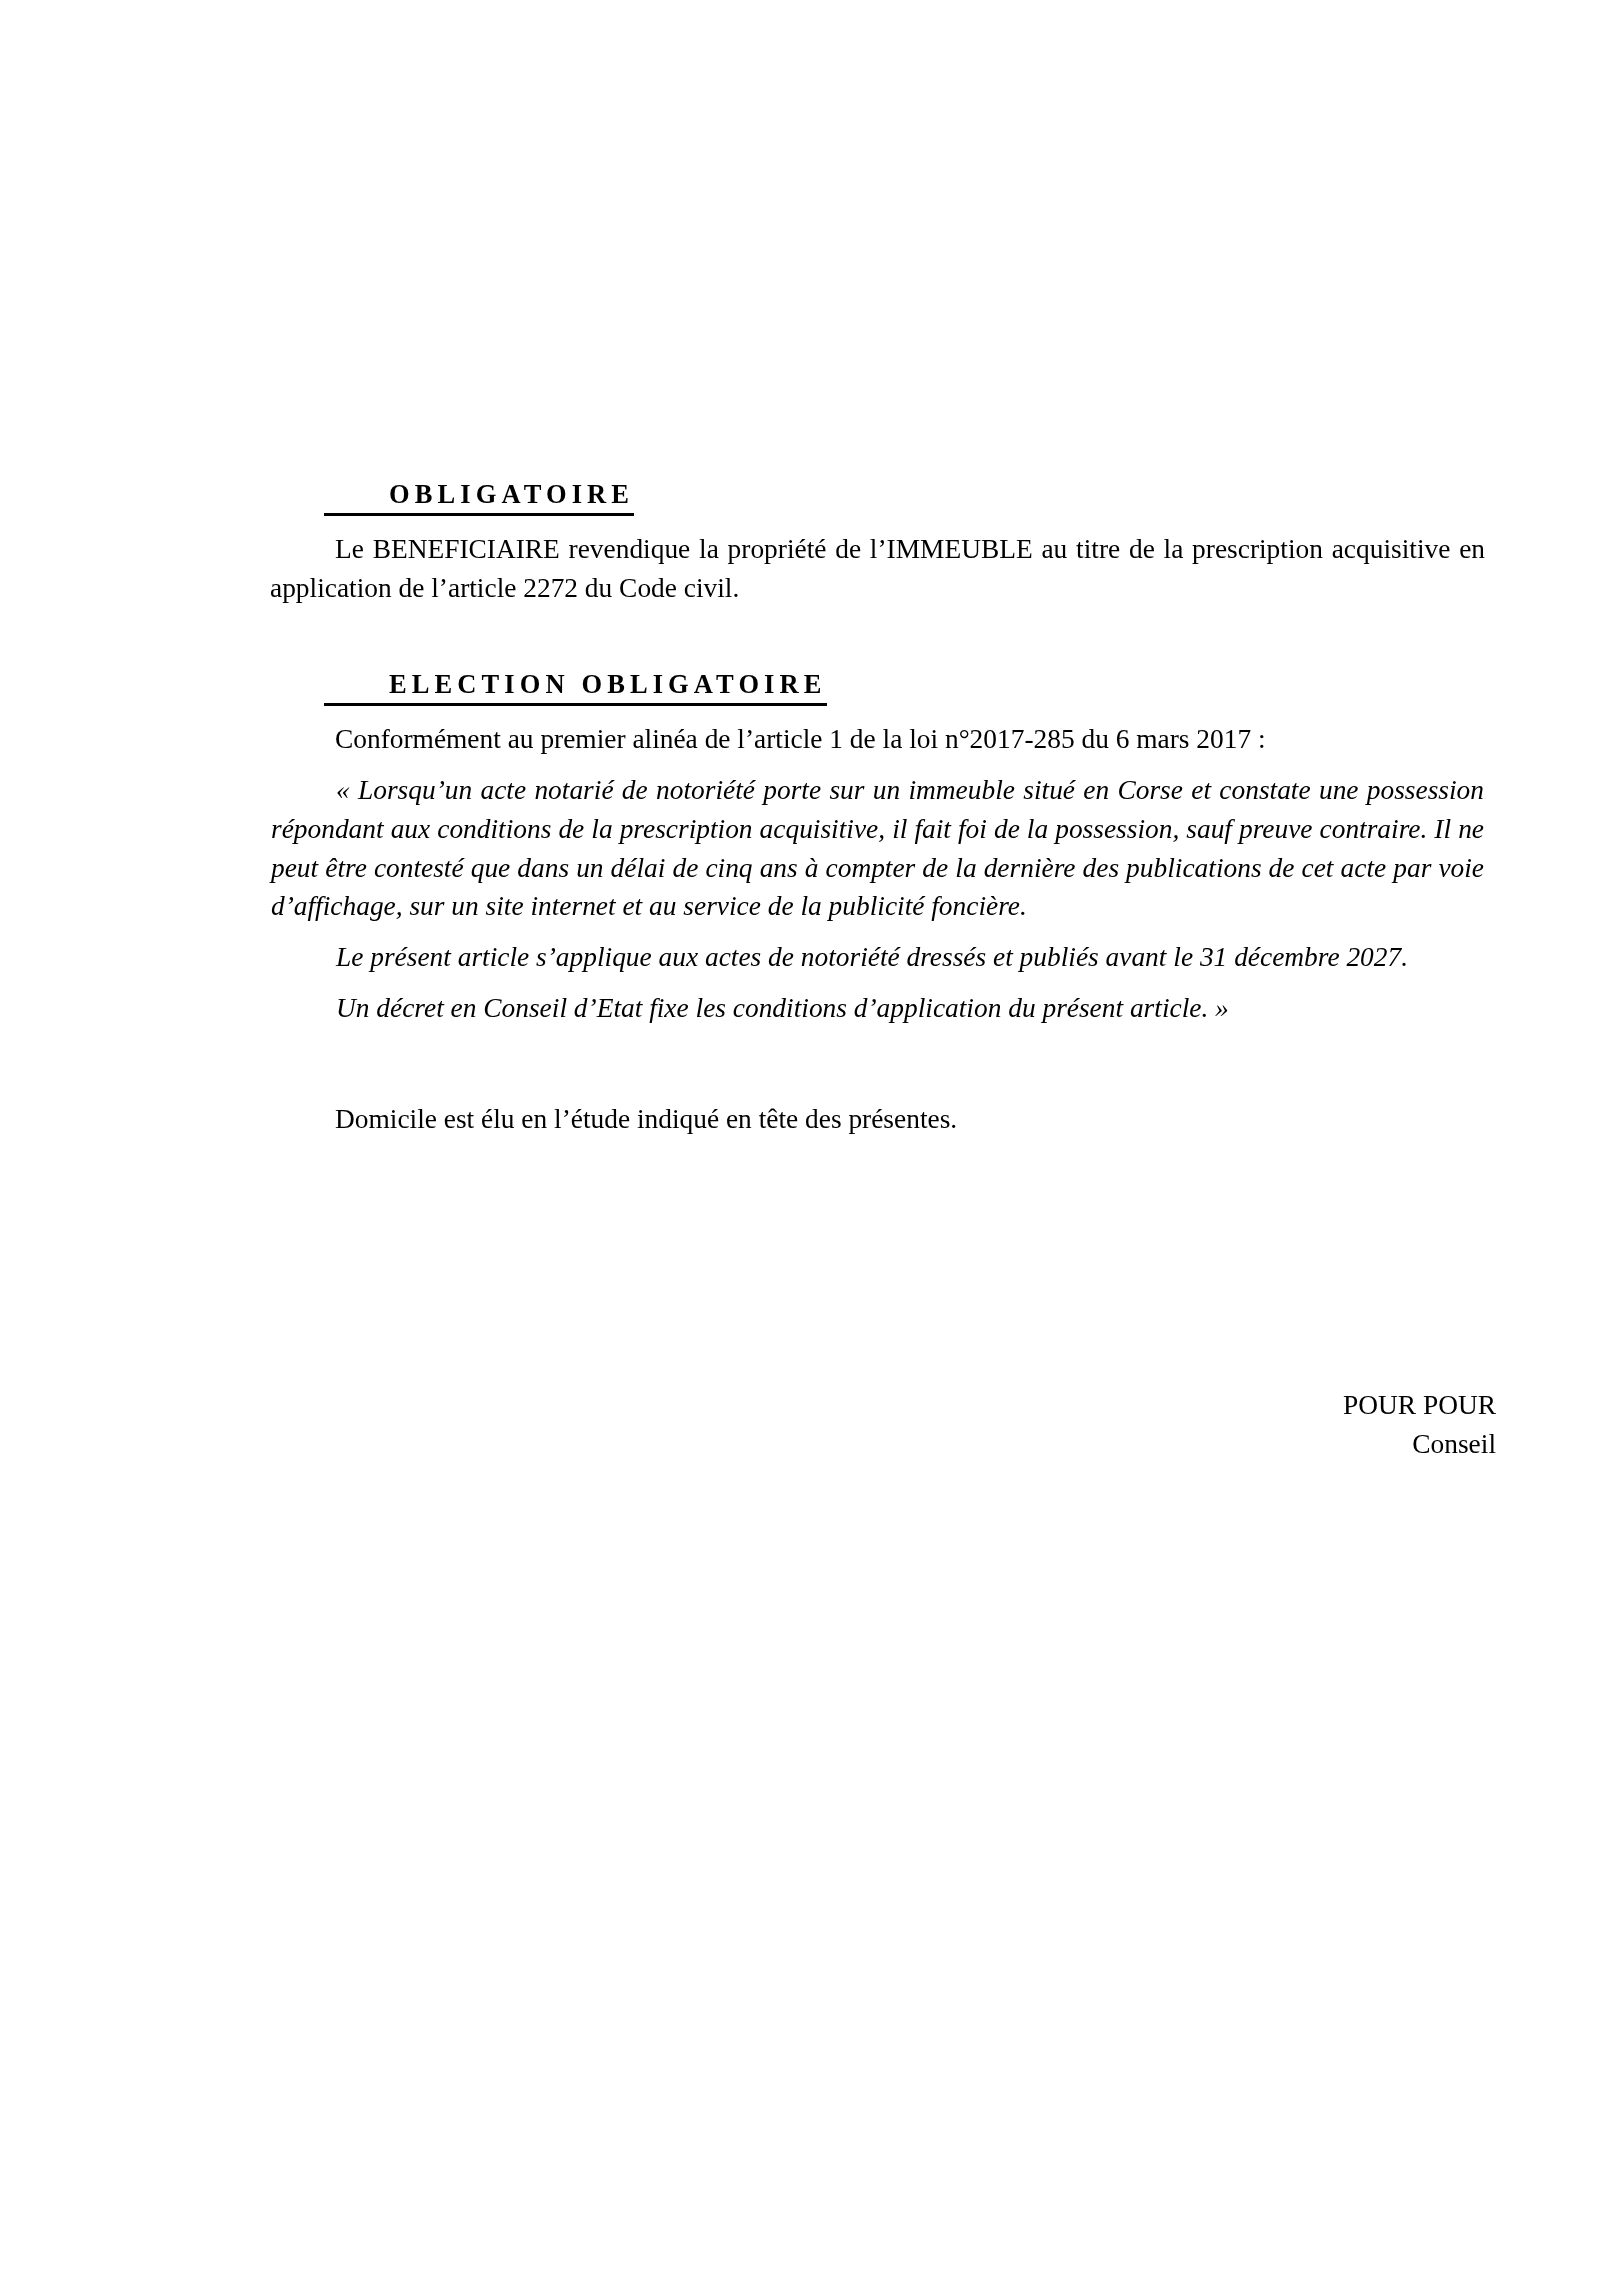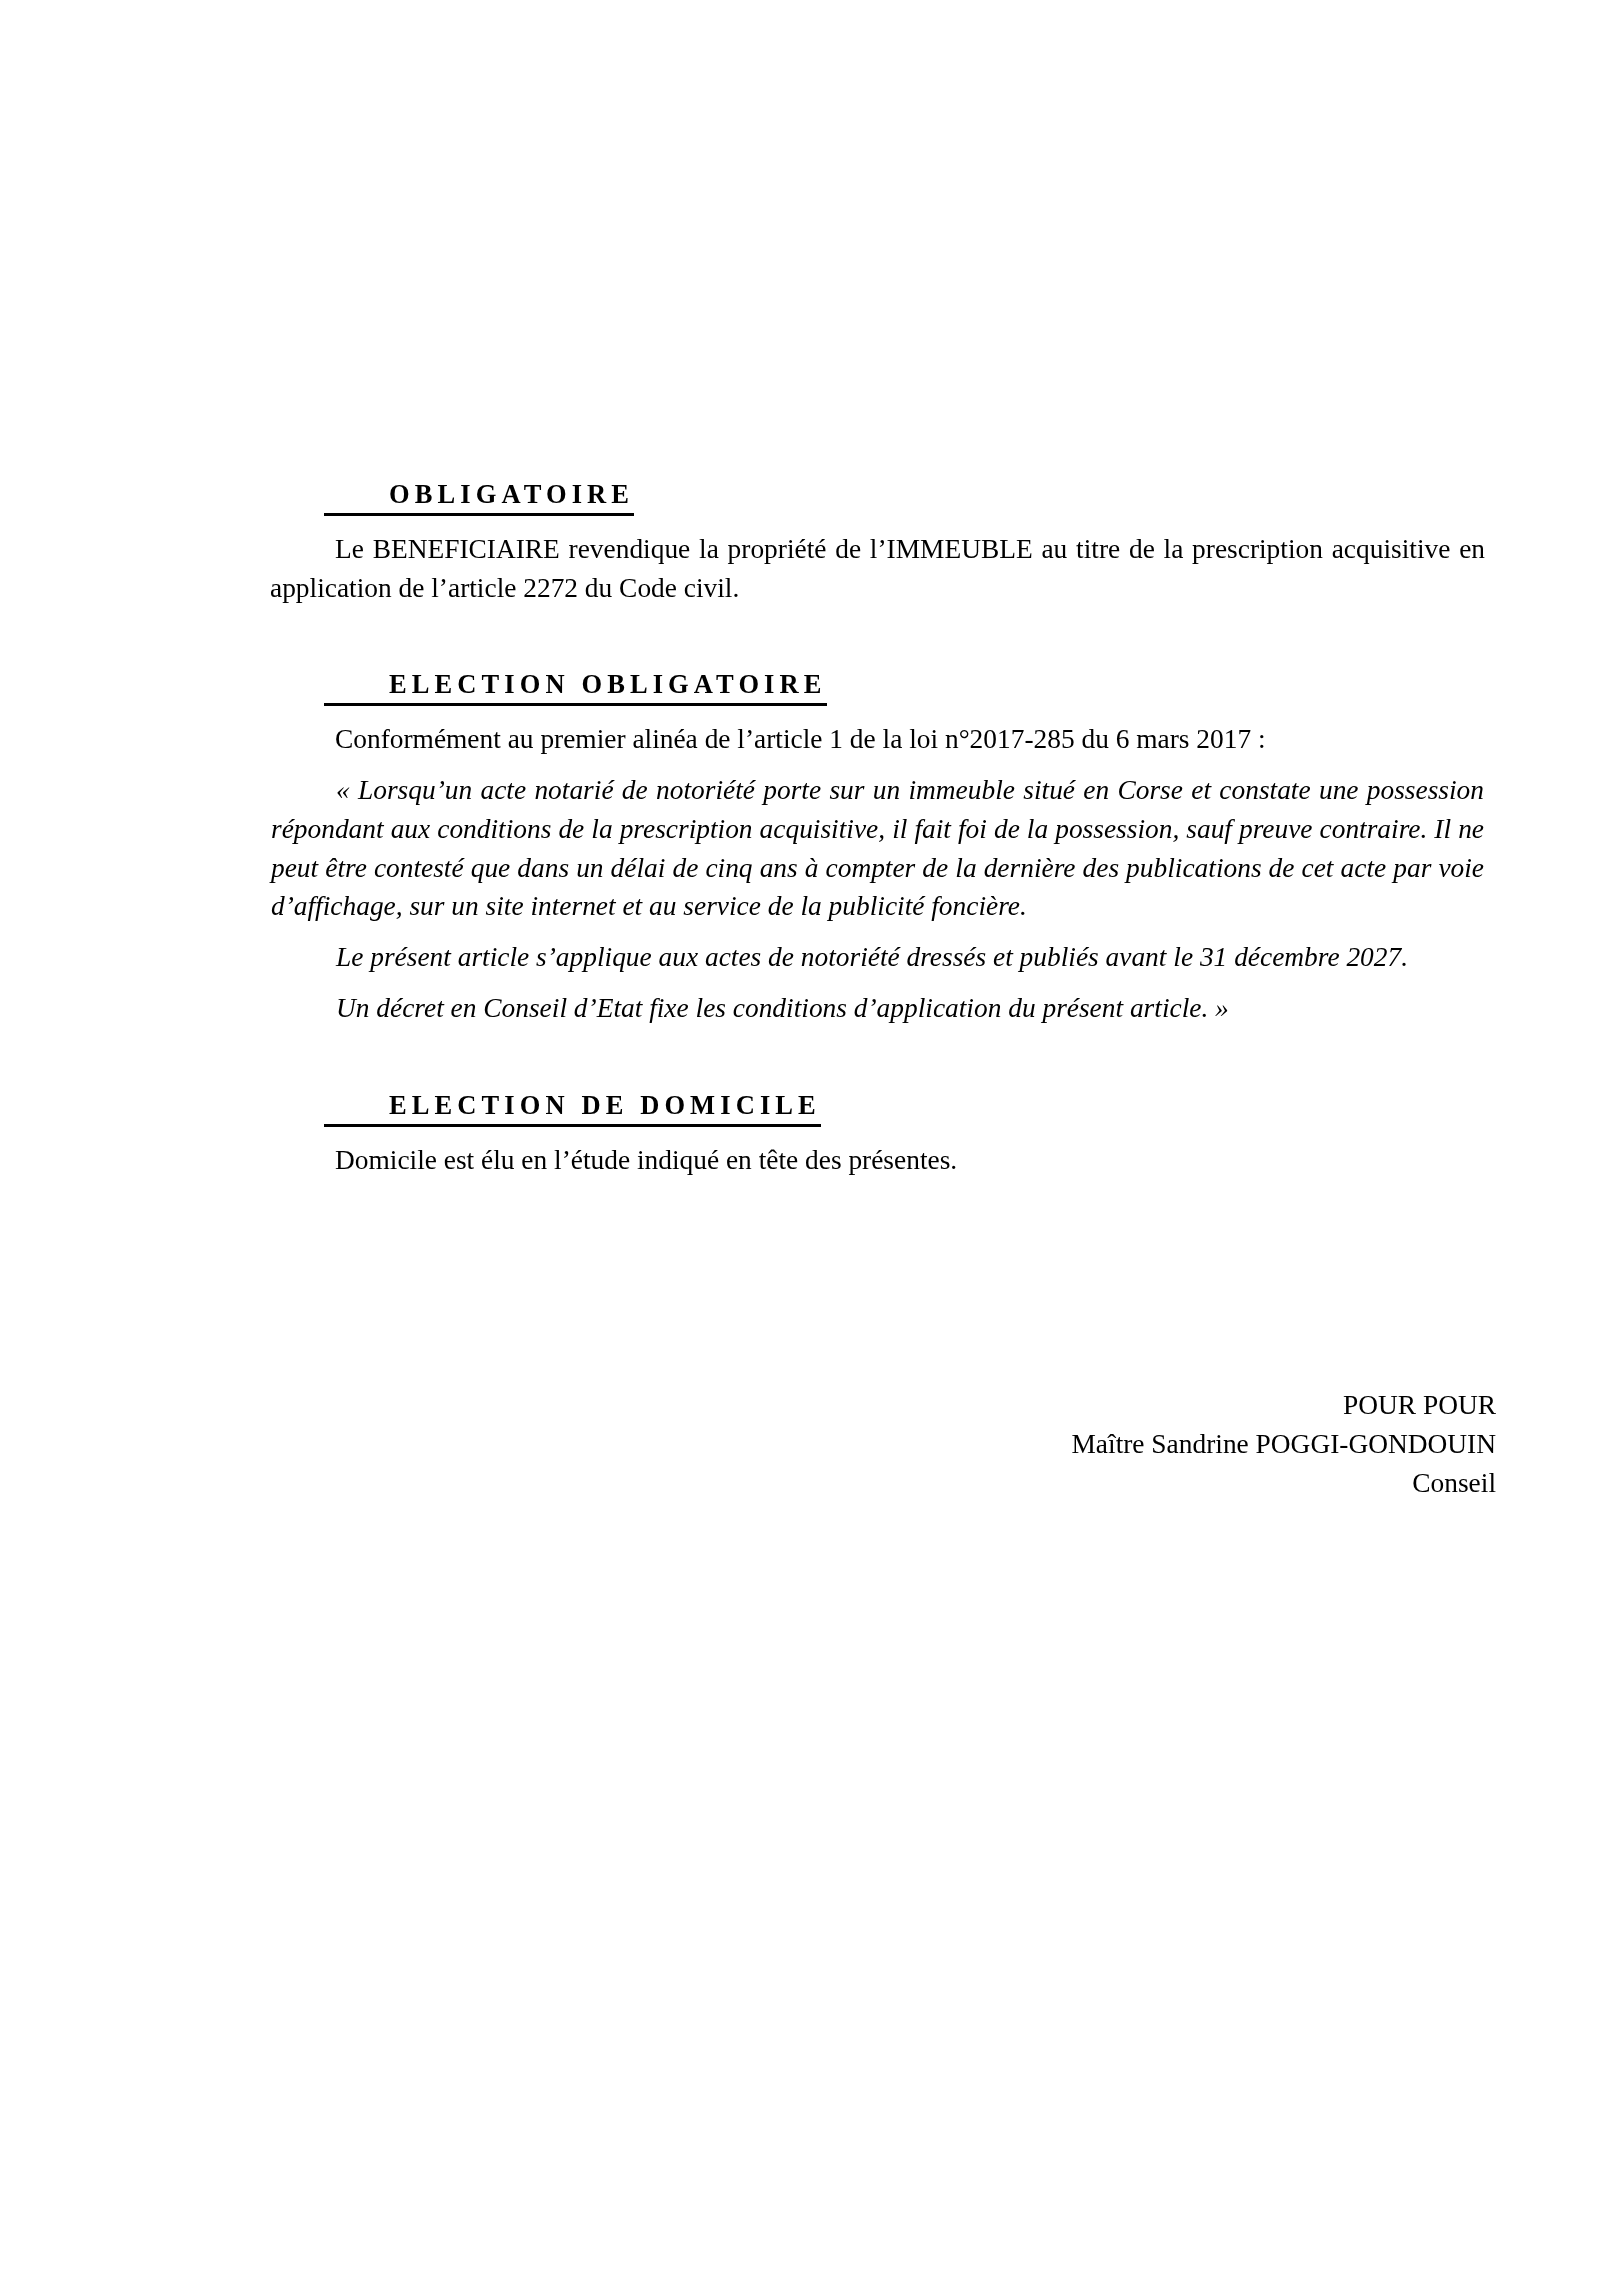--- a/index.html
+++ b/index.html
@@ -98,26 +98,24 @@
     <p class="body-para">Conformément au premier alinéa de l’article 1 de la loi n°2017-285 du 6 mars 2017 :</p>
 
     <p class="quote-para">« Lorsqu’un acte notarié de notoriété porte sur un immeuble situé en Corse et constate une possession répondant aux conditions de la prescription acquisitive, il fait foi de la possession, sauf preuve contraire. Il ne peut être contesté que dans un délai de cinq ans à compter de la dernière des publications de cet acte par voie d’affichage, sur un site internet et au service de la publicité foncière.</p>
 
     <p class="quote-para">Le présent article s’applique aux actes de notoriété dressés et publiés avant le 31 décembre 2027.</p>
 
     <p class="quote-para">Un décret en Conseil d’Etat fixe les conditions d’application du présent article. »</p>
 
     <div class="gap-section"></div>
 
-    <h2 class="section-heading"><span class="heading-text">ELECTION DE DOMICILE</span></h2>
 
     <p class="body-para">Domicile est élu en l’étude indiqué en tête des présentes.</p>
 
   </div>
 
   <div class="signature-block">
     <span class="signature-line">POUR POUR</span>
-    <span class="signature-line">Maître Sandrine POGGI-GONDOUIN</span>
     <span class="signature-line">Conseil</span>
   </div>
 
 </div>
 
 
 </body></html>

